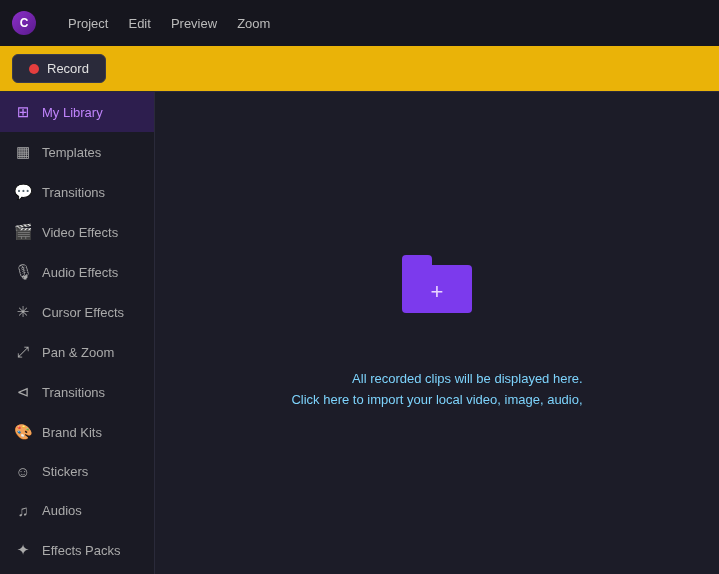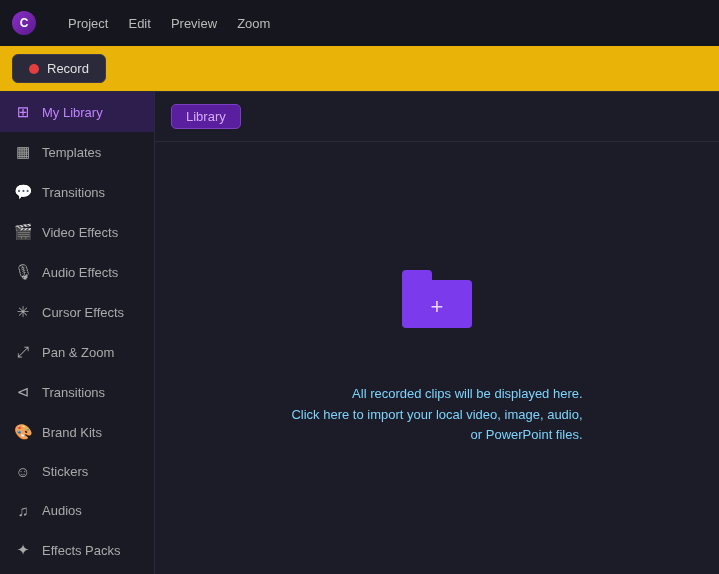--- a/index.html
+++ b/index.html
@@ -267,32 +267,28 @@
         <span class="sidebar-icon">♫</span>
         <span>Audios</span>
       </div>
       <div class="sidebar-item">
         <span class="sidebar-icon">✦</span>
         <span>Effects Packs</span>
       </div>
     </div>
 
   <div class="content-area">
-    <div class="content-header">
-      <span class="library-badge">Library</span>
-    </div>
     <div class="content-body">
       <div class="empty-state">
         <div class="folder-icon">
           <div class="folder-tab"></div>
           <div class="folder-body">
             <span class="folder-plus">+</span>
           </div>
         </div>
         <div class="empty-text">
           <div>All recorded clips will be displayed here.</div>
           <div>Click here to import your local video, image, audio,</div>
-          <div>or PowerPoint files.</div>
         </div>
       </div>
     </div>
   </div>
 </div>
 
 </body></html>

